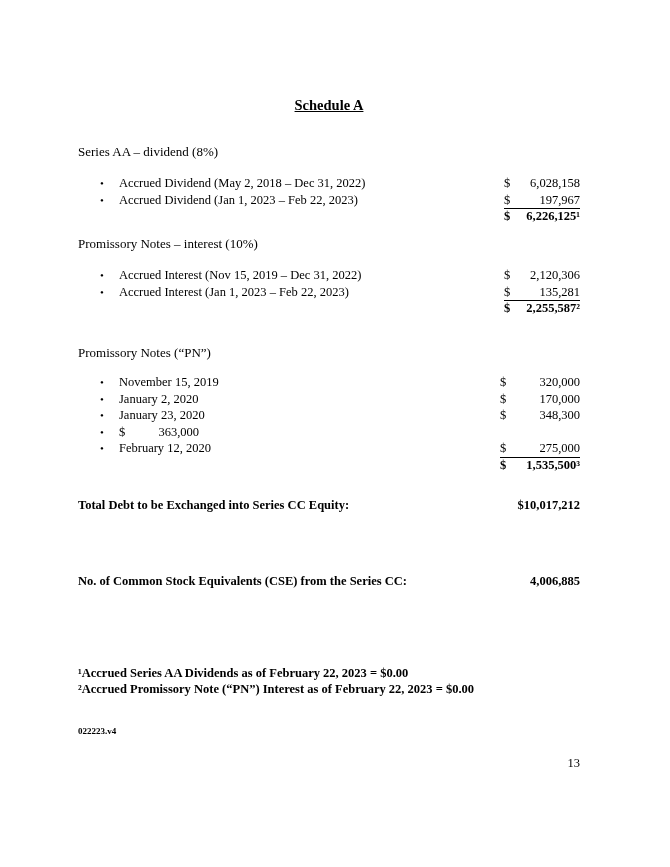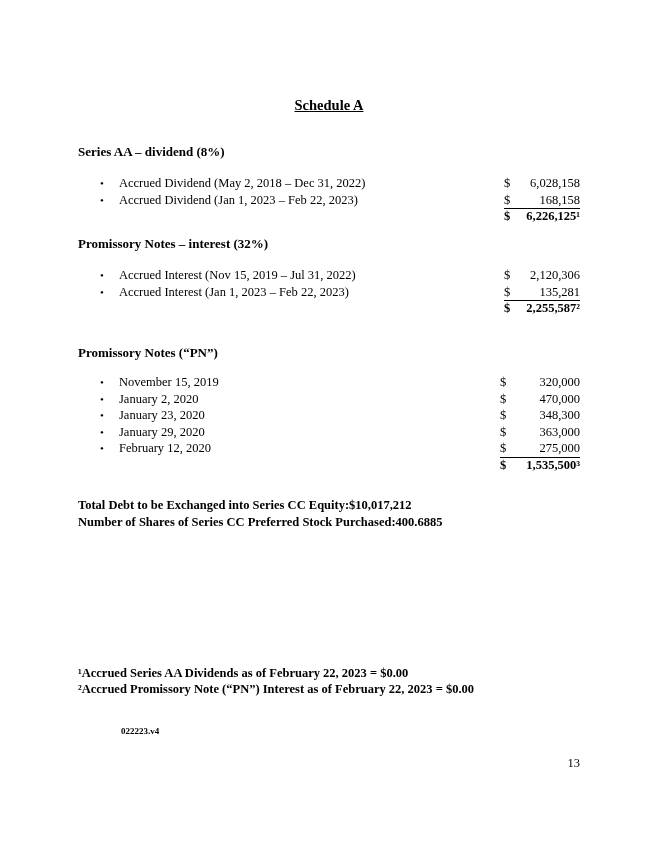--- a/index.html
+++ b/index.html
@@ -21,21 +21,21 @@
     font-size: 14.5px;
     font-weight: bold;
     text-decoration: underline;
     line-height: 20px;
     margin: 0;
   }
   .sec-heading {
     position: absolute;
     left: 78px;
     font-size: 13px;
-    font-weight: bold;
+    font-weight: normal;
     line-height: 16px;
     white-space: nowrap;
   }
   .rows {
     position: absolute;
     left: 78px;
     width: 502px;
   }
   .row {
     display: flex;
@@ -62,21 +62,21 @@
   .amount.wide { width: 80px; }
   .amount.underlined { border-bottom: 1px solid #000; }
   .total-row { justify-content: flex-end; font-weight: bold; }
   .summary-block {
     position: absolute;
     left: 78px;
     width: 502px;
   }
   .summary-row {
     display: flex;
-    justify-content: flex-start;
+    justify-content: space-between;
     align-items: baseline;
     height: 17px;
     line-height: 17px;
     font-size: 12.5px;
     font-weight: bold;
     white-space: nowrap;
   }
   .summary-value { white-space: pre; }
   .footnotes {
     position: absolute;
@@ -86,21 +86,20 @@
     font-weight: bold;
     line-height: 16px;
     white-space: nowrap;
   }
   .doc-version {
     position: absolute;
     left: 78px;
     font-size: 9px;
     font-weight: bold;
     line-height: 11px;
-    margin-left: 43px;
   }
   .page-number {
     position: absolute;
     left: 78px;
     width: 502px;
     text-align: right;
     font-size: 12.5px;
     line-height: 16px;
   }
 </style>
@@ -119,36 +118,36 @@
       <span class="amount">
         <span>$</span>
         <span>6,028,158</span>
       </span>
     </div>
     <div class="row">
       <span class="bullet">•</span>
       <span class="label">Accrued Dividend (Jan 1, 2023 – Feb 22, 2023)</span>
       <span class="amount underlined">
         <span>$</span>
-        <span>168,158</span>
+        <span>197,967</span>
       </span>
     </div>
     <div class="row total-row">
       <span class="amount">
         <span>$</span>
         <span>6,226,125¹</span>
       </span>
     </div>
   </div>
 
-  <div class="sec-heading" style="top:236px">Promissory Notes – interest (32%)</div>
+  <div class="sec-heading" style="top:236px">Promissory Notes – interest (10%)</div>
   <div class="rows" style="top:267px">
     <div class="row">
       <span class="bullet">•</span>
-      <span class="label">Accrued Interest (Nov 15, 2019 – Jul 31, 2022)</span>
+      <span class="label">Accrued Interest (Nov 15, 2019 – Dec 31, 2022)</span>
       <span class="amount">
         <span>$</span>
         <span>2,120,306</span>
       </span>
     </div>
     <div class="row">
       <span class="bullet">•</span>
       <span class="label">Accrued Interest (Jan 1, 2023 – Feb 22, 2023)</span>
       <span class="amount underlined">
         <span>$</span>
@@ -171,34 +170,33 @@
       <span class="amount wide">
         <span>$</span>
         <span>320,000</span>
       </span>
     </div>
     <div class="row">
       <span class="bullet">•</span>
       <span class="label">January 2, 2020</span>
       <span class="amount wide">
         <span>$</span>
-        <span>470,000</span>
+        <span>170,000</span>
       </span>
     </div>
     <div class="row">
       <span class="bullet">•</span>
       <span class="label">January 23, 2020</span>
       <span class="amount wide">
         <span>$</span>
         <span>348,300</span>
       </span>
     </div>
     <div class="row">
       <span class="bullet">•</span>
-      <span class="label">January 29, 2020</span>
       <span class="amount wide">
         <span>$</span>
         <span>363,000</span>
       </span>
     </div>
     <div class="row">
       <span class="bullet">•</span>
       <span class="label">February 12, 2020</span>
       <span class="amount wide underlined">
         <span>$</span>
@@ -211,26 +209,28 @@
         <span>1,535,500³</span>
       </span>
     </div>
   </div>
 
   <div class="summary-block" style="top:497px">
     <div class="summary-row">
       <span>Total Debt to be Exchanged into Series CC Equity:</span>
       <span class="summary-value">$10,017,212</span>
     </div>
+  </div>
+
+  <div class="summary-block" style="top:573px">
     <div class="summary-row">
-      <span>Number of Shares of Series CC Preferred Stock Purchased:</span>
-      <span class="summary-value">400.6885</span>
-    </div>
-  </div>
-
+      <span>No. of Common Stock Equivalents (CSE) from the Series CC:</span>
+      <span class="summary-value">4,006,885</span>
+    </div>
+  </div>
 
   <div class="footnotes" style="top:665px">
     <div>¹Accrued Series AA Dividends as of February 22, 2023 = $0.00</div>
     <div>²Accrued Promissory Note (“PN”) Interest as of February 22, 2023 = $0.00</div>
   </div>
 
   <div class="doc-version" style="top:726px">022223.v4</div>
 
   <div class="page-number" style="top:755px">13</div>
 

